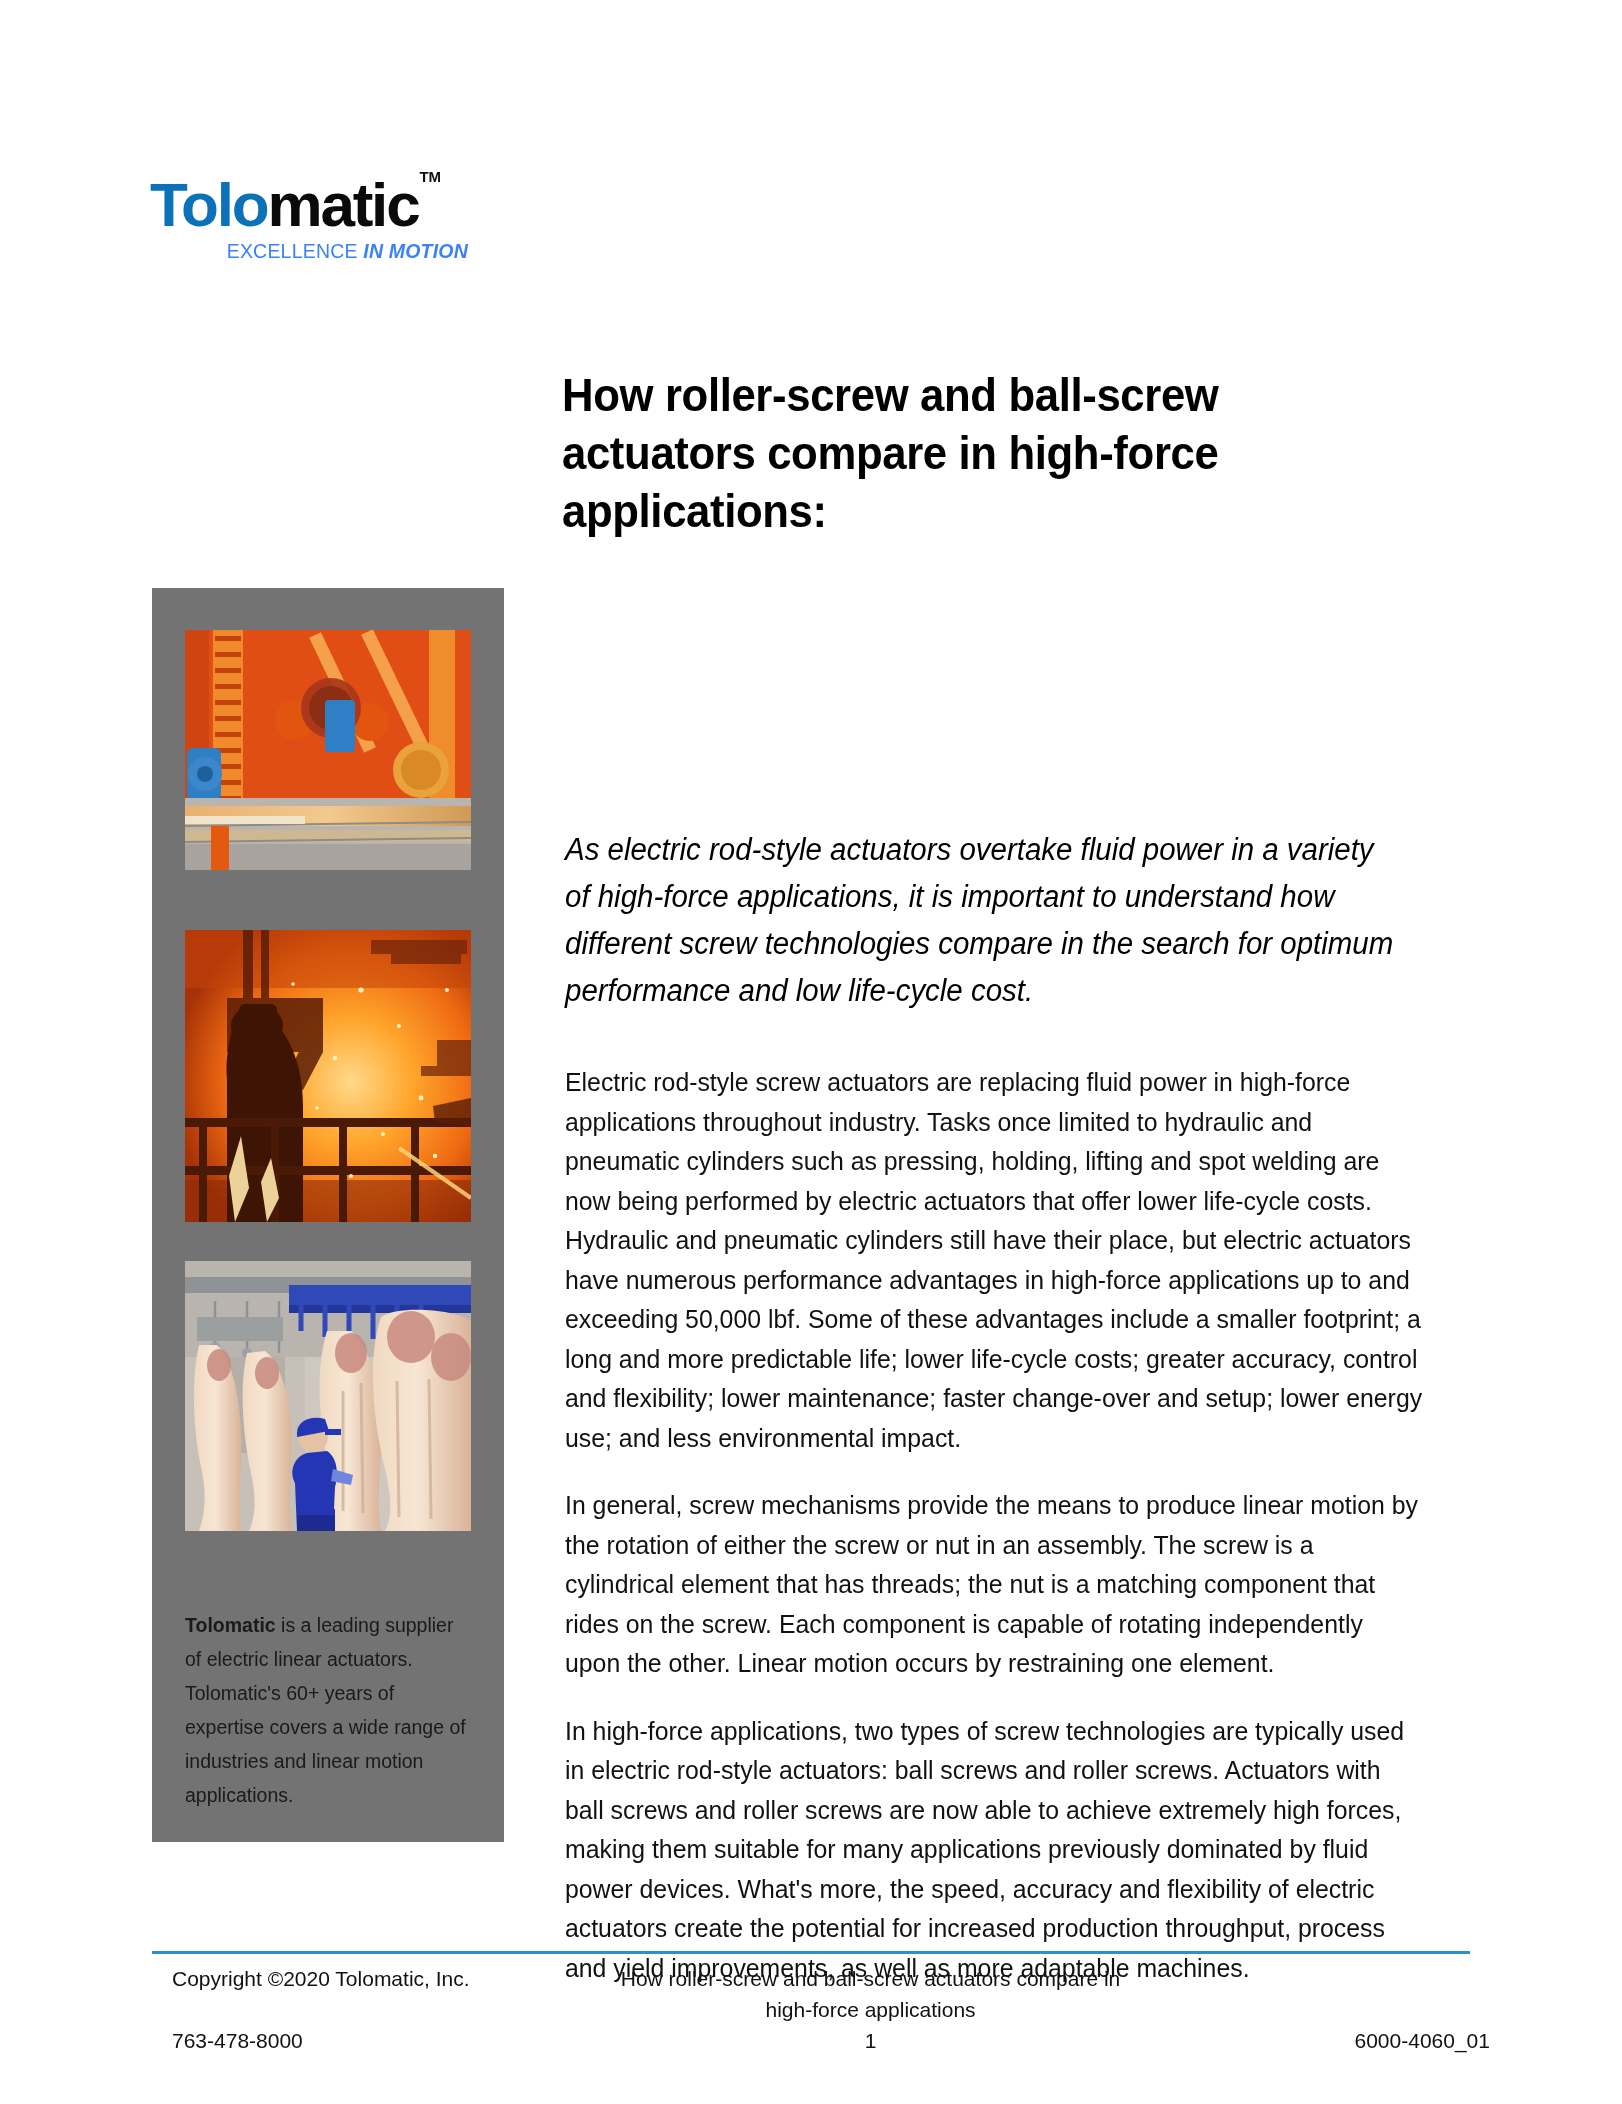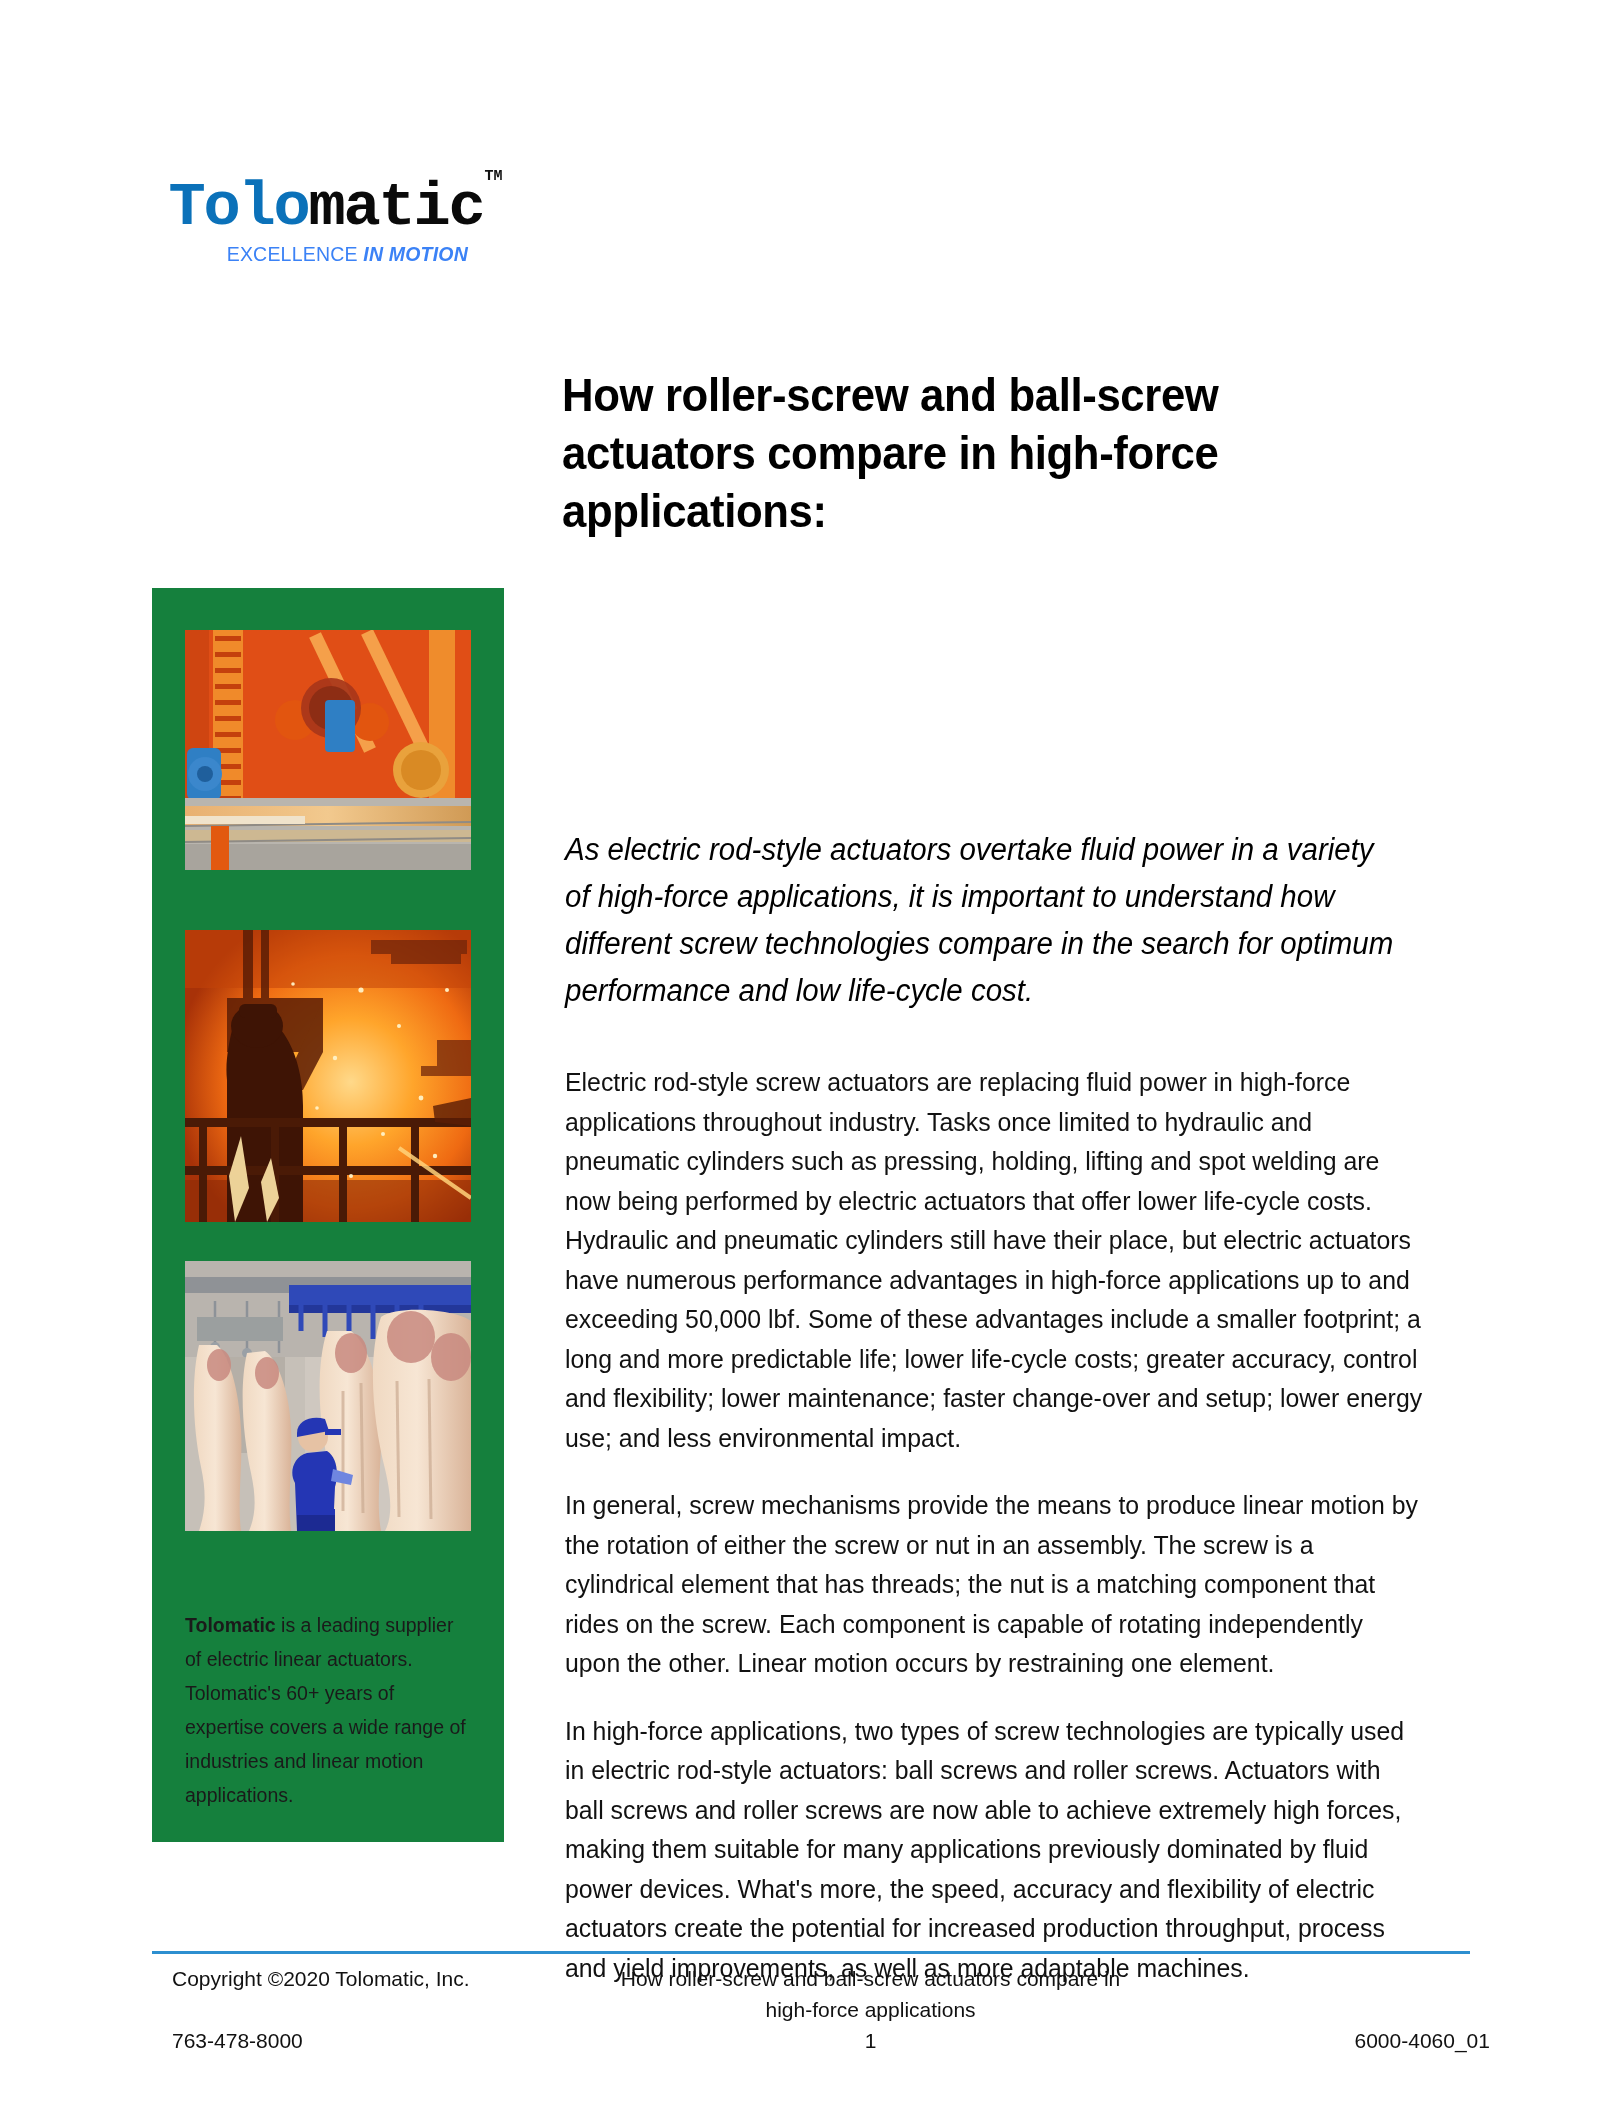--- a/index.html
+++ b/index.html
@@ -18,28 +18,27 @@
   }
 
   
   #logo-block {
     position: absolute;
     left: 150px;
     top: 168px;
     width: 370px;
   }
   .logo-wordmark {
-    font-family: Liberation Mono, monospace;
+    font-family: Liberation Sans, sans-serif;
     font-weight: bold;
     font-size: 62px;
     letter-spacing: -2.2px;
     line-height: 62px;
     white-space: nowrap;
     position: relative;
-    text-align: center;
   }
   .logo-tolo { color: #0b71b9; }
   .logo-matic { color: #0a0a0a; }
   .logo-tm {
     font-size: 15px;
     font-weight: bold;
     vertical-align: super;
     letter-spacing: 0;
     color: #111;
     position: relative;
@@ -76,21 +75,21 @@
     transform-origin: left top;
   }
 
   
   #sidebar {
     position: absolute;
     left: 152px;
     top: 588px;
     width: 352px;
     height: 1254px;
-    background: #15803d;
+    background: #737373;
   }
   .side-photo {
     position: absolute;
     left: 33px;
     width: 286px;
     overflow: hidden;
     background: #999;
   }
   #photo-sawmill   { top: 42px;  height: 240px; }
   #photo-steelmill { top: 342px; height: 292px; }

